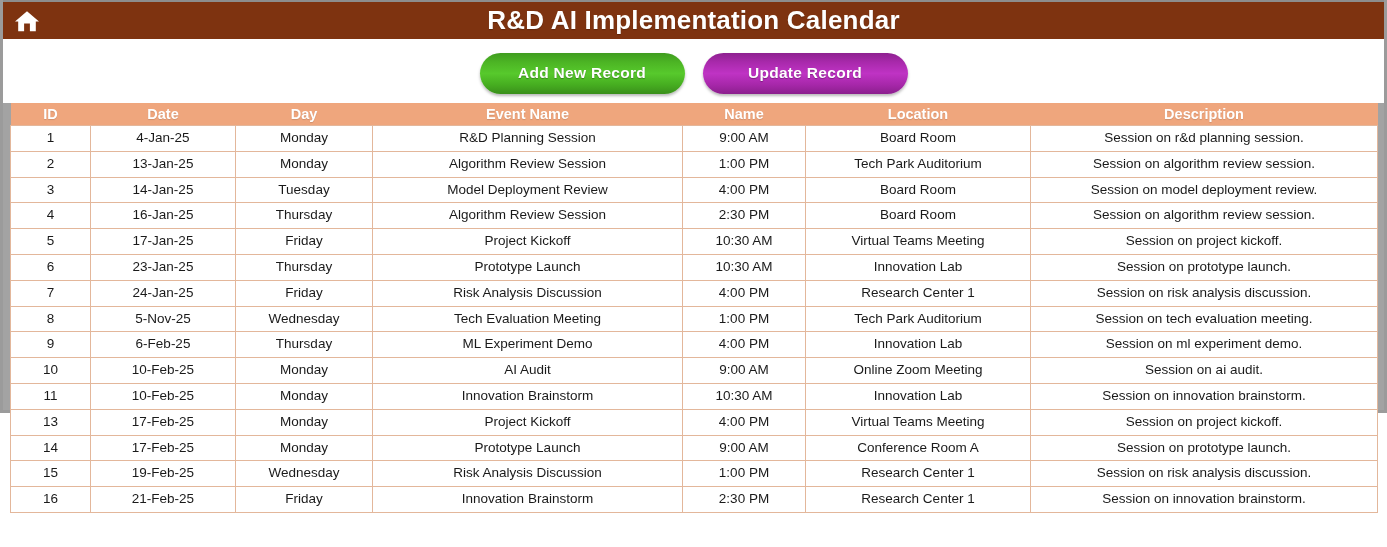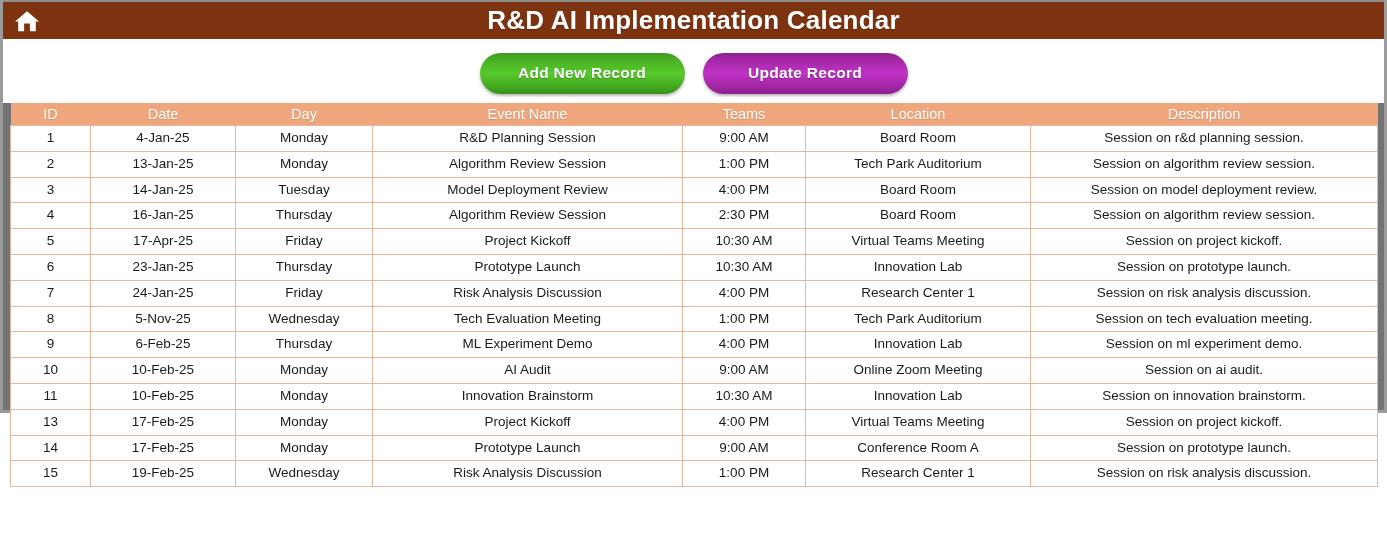--- a/index.html
+++ b/index.html
@@ -11,21 +11,21 @@
     width: 1387px;
     height: 547px;
     overflow: hidden;
     font-family: "Liberation Sans", sans-serif;
   }
 
   #app {
     position: relative;
     width: 1387px;
     height: 413px;
-    background: #737373;
+    background: #a3a3a3;
     box-sizing: border-box;
     border-left: 3px solid #9b9b9b;
     border-right: 3px solid #9b9b9b;
     border-bottom: 3px solid #9b9b9b;
   }
 
   
   .titlebar {
     position: relative;
     height: 39px;
@@ -110,21 +110,21 @@
     border-collapse: collapse;
     width: 1367px;
     table-layout: fixed;
     font-size: 13.5px;
     color: #1a1a1a;
   }
   table.grid th {
     background: #EFA67D;
     color: #ffffff;
     font-size: 14.5px;
-    font-weight: normal;
+    font-weight: bold;
     height: 22px;
     line-height: 22px;
     padding: 0;
     text-align: center;
     border: none;
     text-shadow: 0 1px 1px rgba(0,0,0,0.13);
   }
   table.grid td {
     height: 24.8px;
     line-height: 24.8px;
@@ -188,21 +188,21 @@
         <col class="c-time">
           <col class="c-loc">
           <col class="c-desc">
       </colgroup>
       <thead>
         <tr>
           <th>ID</th>
           <th>Date</th>
           <th>Day</th>
           <th>Event Name</th>
-          <th>Teams</th>
+          <th>Name</th>
           <th>Location</th>
           <th>Description</th>
         </tr>
       </thead>
       <tbody id="table-body">
           <tr>
             <td>1</td>
             <td>4-Jan-25</td>
             <td>Monday</td>
             <td>R&amp;D Planning Session</td>
@@ -232,21 +232,21 @@
             <td>4</td>
             <td>16-Jan-25</td>
             <td>Thursday</td>
             <td>Algorithm Review Session</td>
             <td>2:30 PM</td>
             <td>Board Room</td>
             <td>Session on algorithm review session.</td>
           </tr>
           <tr>
             <td>5</td>
-            <td>17-Apr-25</td>
+            <td>17-Jan-25</td>
             <td>Friday</td>
             <td>Project Kickoff</td>
             <td>10:30 AM</td>
             <td>Virtual Teams Meeting</td>
             <td>Session on project kickoff.</td>
           </tr>
           <tr>
             <td>6</td>
             <td>23-Jan-25</td>
             <td>Thursday</td>
@@ -320,18 +320,27 @@
           </tr>
           <tr>
             <td>15</td>
             <td>19-Feb-25</td>
             <td>Wednesday</td>
             <td>Risk Analysis Discussion</td>
             <td>1:00 PM</td>
             <td>Research Center 1</td>
             <td>Session on risk analysis discussion.</td>
           </tr>
+          <tr>
+            <td>16</td>
+            <td>21-Feb-25</td>
+            <td>Friday</td>
+            <td>Innovation Brainstorm</td>
+            <td>2:30 PM</td>
+            <td>Research Center 1</td>
+            <td>Session on innovation brainstorm.</td>
+          </tr>
         </tbody>
     </table>
   </div>
 
   <div class="bottom-gap"></div>
 </div>
 
 </body></html>

